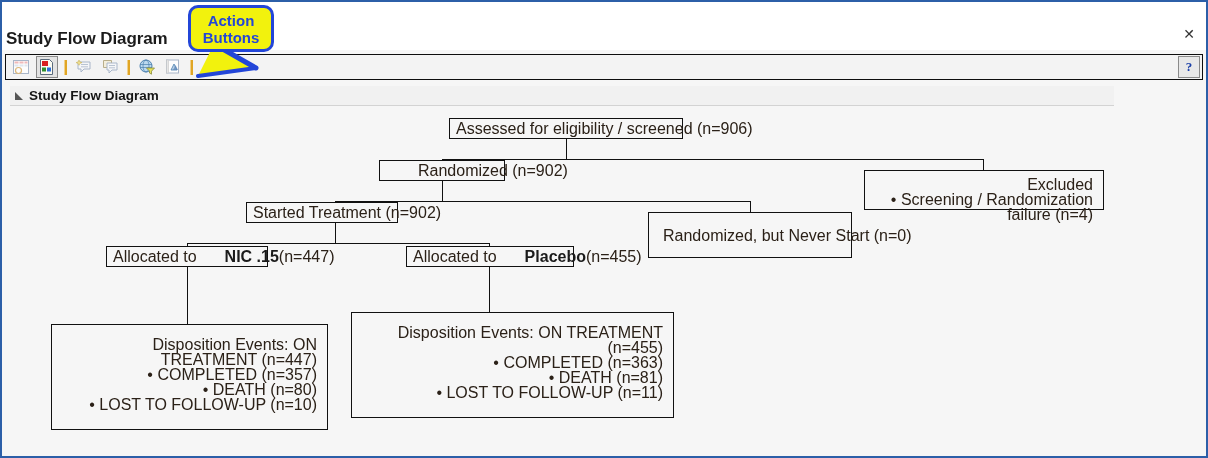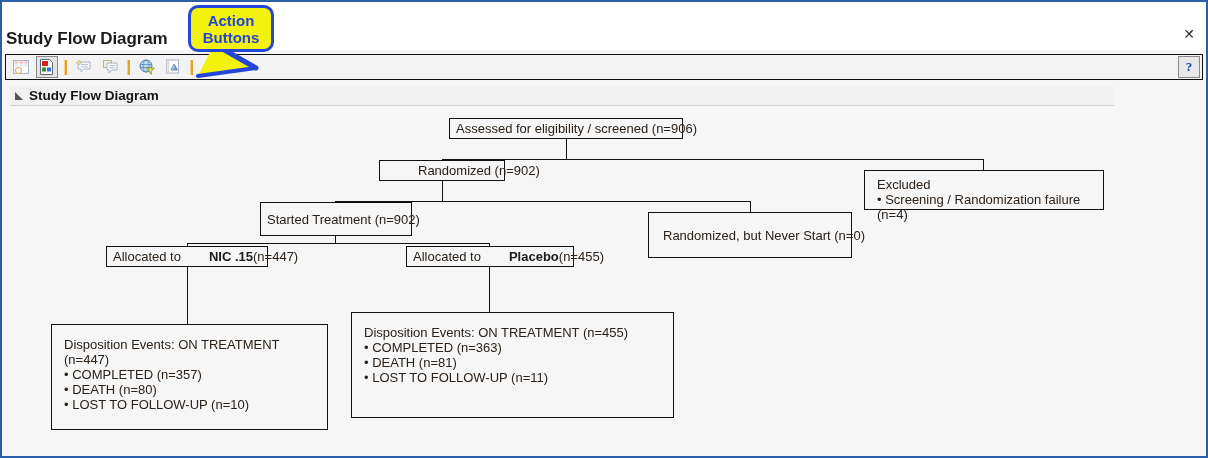--- a/index.html
+++ b/index.html
@@ -132,24 +132,25 @@
     left: 0; top: 106px;
     width: 1204px; height: 350px;
     background: #f6f6f6;
   }
 
   
   .node {
     position: absolute;
     background: #f6f6f6;
     border: 1px solid #111111;
-    font-size: 13px;
+    font-size: 16px;
     color: #2b2118;
     line-height: 15px;
     white-space: nowrap;
+    text-align: right;
   }
   .node.center {
     display: flex;
     align-items: center;
     padding: 0 6px;
   }
   .node.block {
     padding: 12px 10px 6px 12px;
     white-space: normal;
   }
@@ -311,21 +312,21 @@
 
     <div class="node center" style="left:377px; top:52px; width:126px; height:21px;padding-left:38px;">
       <span>Randomized (n=902)</span>
     </div>
 
     <div class="node block" style="left:862px; top:62px; width:240px; height:40px; padding-top:6px;">
       <span class="bullet-line">Excluded</span>
       <span class="bullet-line">• Screening / Randomization failure  (n=4)</span>
     </div>
 
-    <div class="node center" style="left:258px; top:94px; width:152px; height:34px;">
+    <div class="node center" style="left:244px; top:94px; width:152px; height:21px;">
       <span>Started Treatment (n=902)</span>
     </div>
 
     <div class="node center" style="left:646px; top:104px; width:204px; height:46px; padding-left:14px;">
       <span>Randomized, but Never Start (n=0)</span>
     </div>
 
     <div class="node center" style="left:104px; top:138px; width:162px; height:21px;">
       <span>Allocated to </span>
         <b>NIC .15</b>

